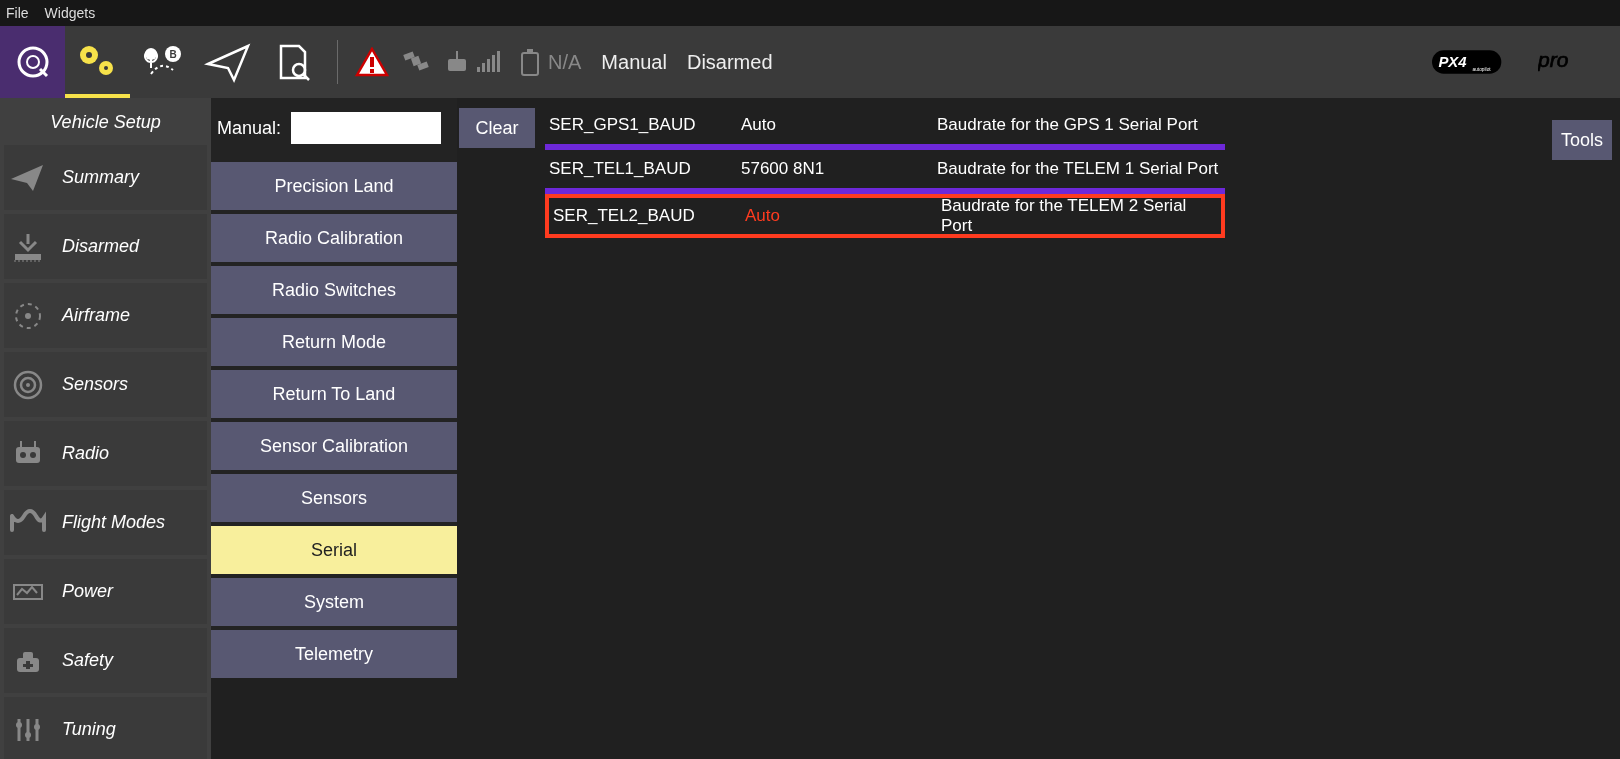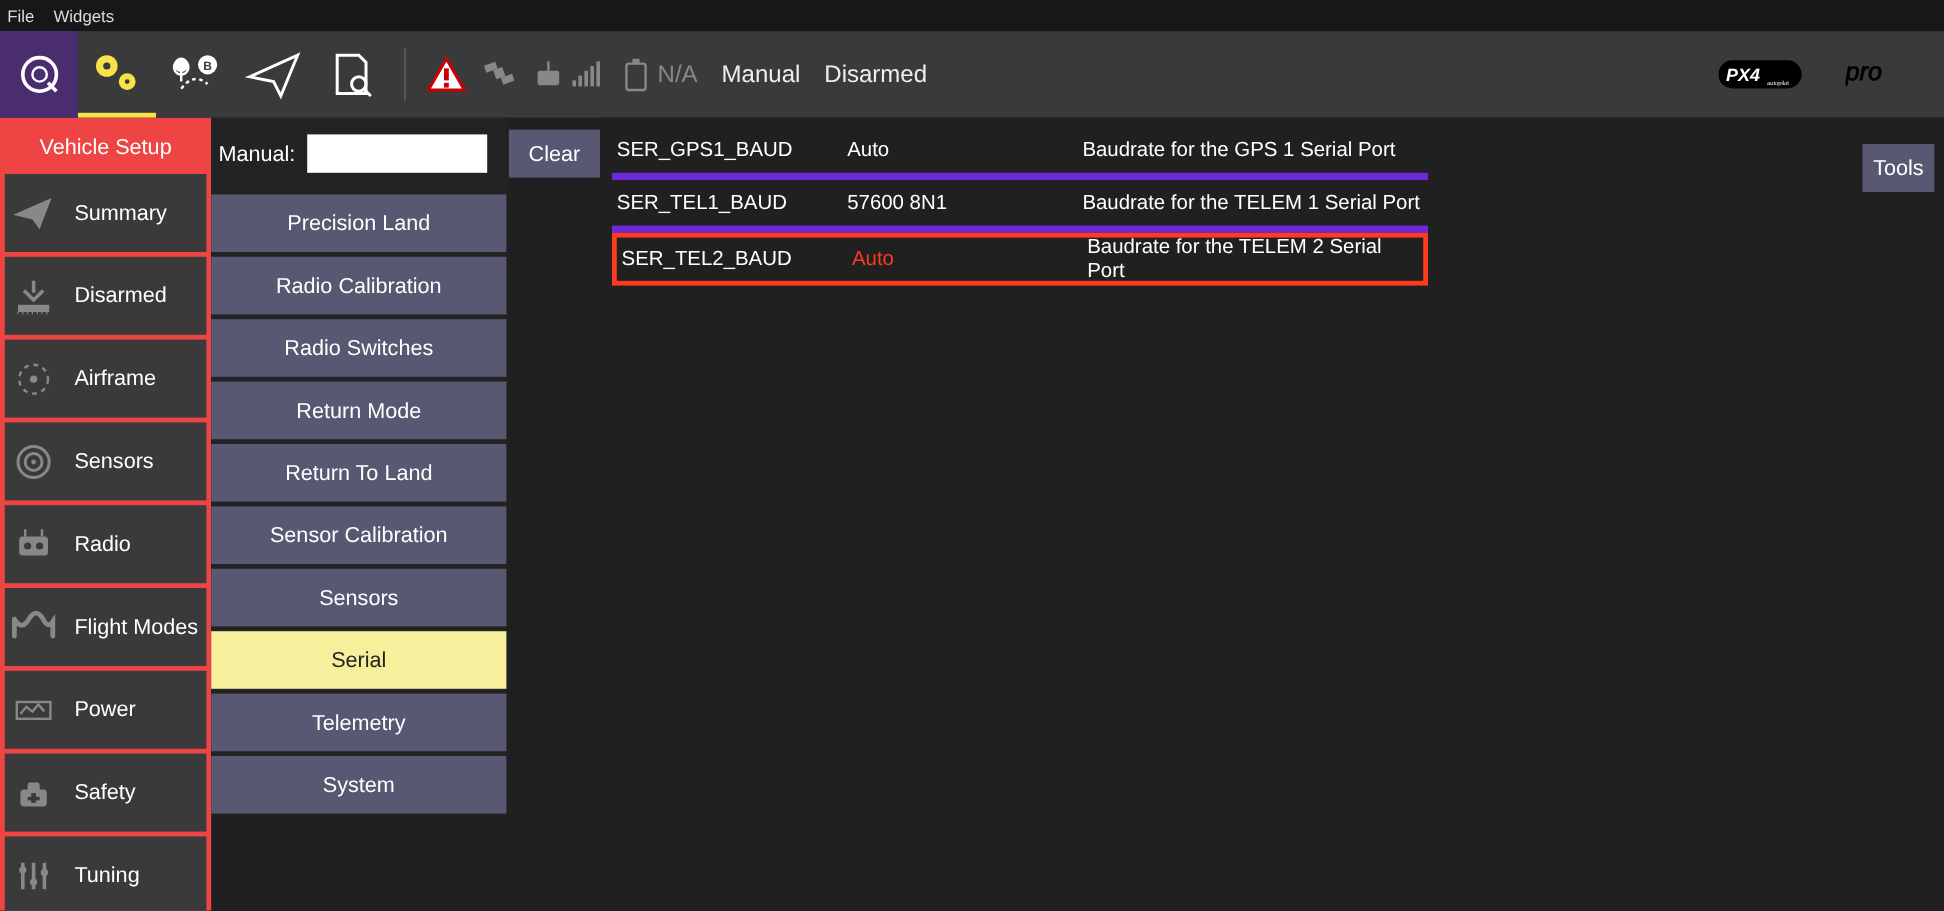--- a/index.html
+++ b/index.html
@@ -15,21 +15,21 @@
   .tb-btn svg { display:block; }
   .tb-logo { background: #4a2d6f; }
   .tb-active { border-bottom: 4px solid #f7e24a; }
   .tb-sep { width: 1px; height: 44px; background: #6a6a6a; margin: 0 12px; }
   .tb-status { display: flex; align-items: center; gap: 20px; margin-left: 8px; color: #eee; font-size: 20px; }
   .tb-status .na { color: #888; }
   .tb-brand { position: absolute; right: 12px; top: 50%; transform: translateY(-50%); display:flex; gap:10px; }
 
   
   .main { display: flex; height: calc(759px - 26px - 72px); }
-  .leftcol { width: 176px; padding: 6px 4px 0 4px; background: #ef4444; }
+  .leftcol { width: 211px; padding: 6px 4px 0 4px; background: #404040; font-style: italic; }
   .leftcol h3 { font-weight: 400; font-size: 18px; text-align: center; padding: 8px 0 12px 0; }
   .side-item { height: 65px; background: #3a3a3a; margin-bottom: 4px; display: flex; align-items: center; gap: 10px; padding: 0 0; cursor: pointer; color:#fff; font-size:18px; }
   .side-ico { width: 48px; height: 44px; display:flex; align-items:center; justify-content:center; color:#888; }
 
   .midcol { width: 250px; background: #232323; padding: 0; }
   .searchrow { display:flex; align-items:center; gap:10px; height:60px; padding:0 6px 0 6px; background:#232323; }
   .searchrow label { color:#fff; font-size:18px; }
   .searchrow input { width:150px; height:32px; background:#fff; border:none; padding:0 6px; font-size:16px; color:#000; }
   .clearbtnwrap { width:76px; height:60px; display:flex; align-items:center; justify-content:center; margin-left:2px; }
   .clearbtn { width:84px; height:40px; background:#585872; color:#fff; border:none; font-size:18px; cursor:pointer; }
@@ -271,22 +271,22 @@
     <div class="midcol" style="width:246px">
       <div id="cats">
           <div class="cat">Precision Land</div>
           <div class="cat">Radio Calibration</div>
           <div class="cat">Radio Switches</div>
           <div class="cat">Return Mode</div>
           <div class="cat">Return To Land</div>
           <div class="cat">Sensor Calibration</div>
           <div class="cat">Sensors</div>
           <div class="cat active">Serial</div>
+          <div class="cat">System</div>
           <div class="cat">Telemetry</div>
-          <div class="cat">System</div>
         </div>
     </div>
   </div>
 
   <div class="content">
     <button class="toolsbtn">Tools</button>
     <div class="paramtbl" id="paramtbl">
         <div class="prow divider">
           <div class="pname">SER_GPS1_BAUD</div>
           <div class="pval">Auto</div>

